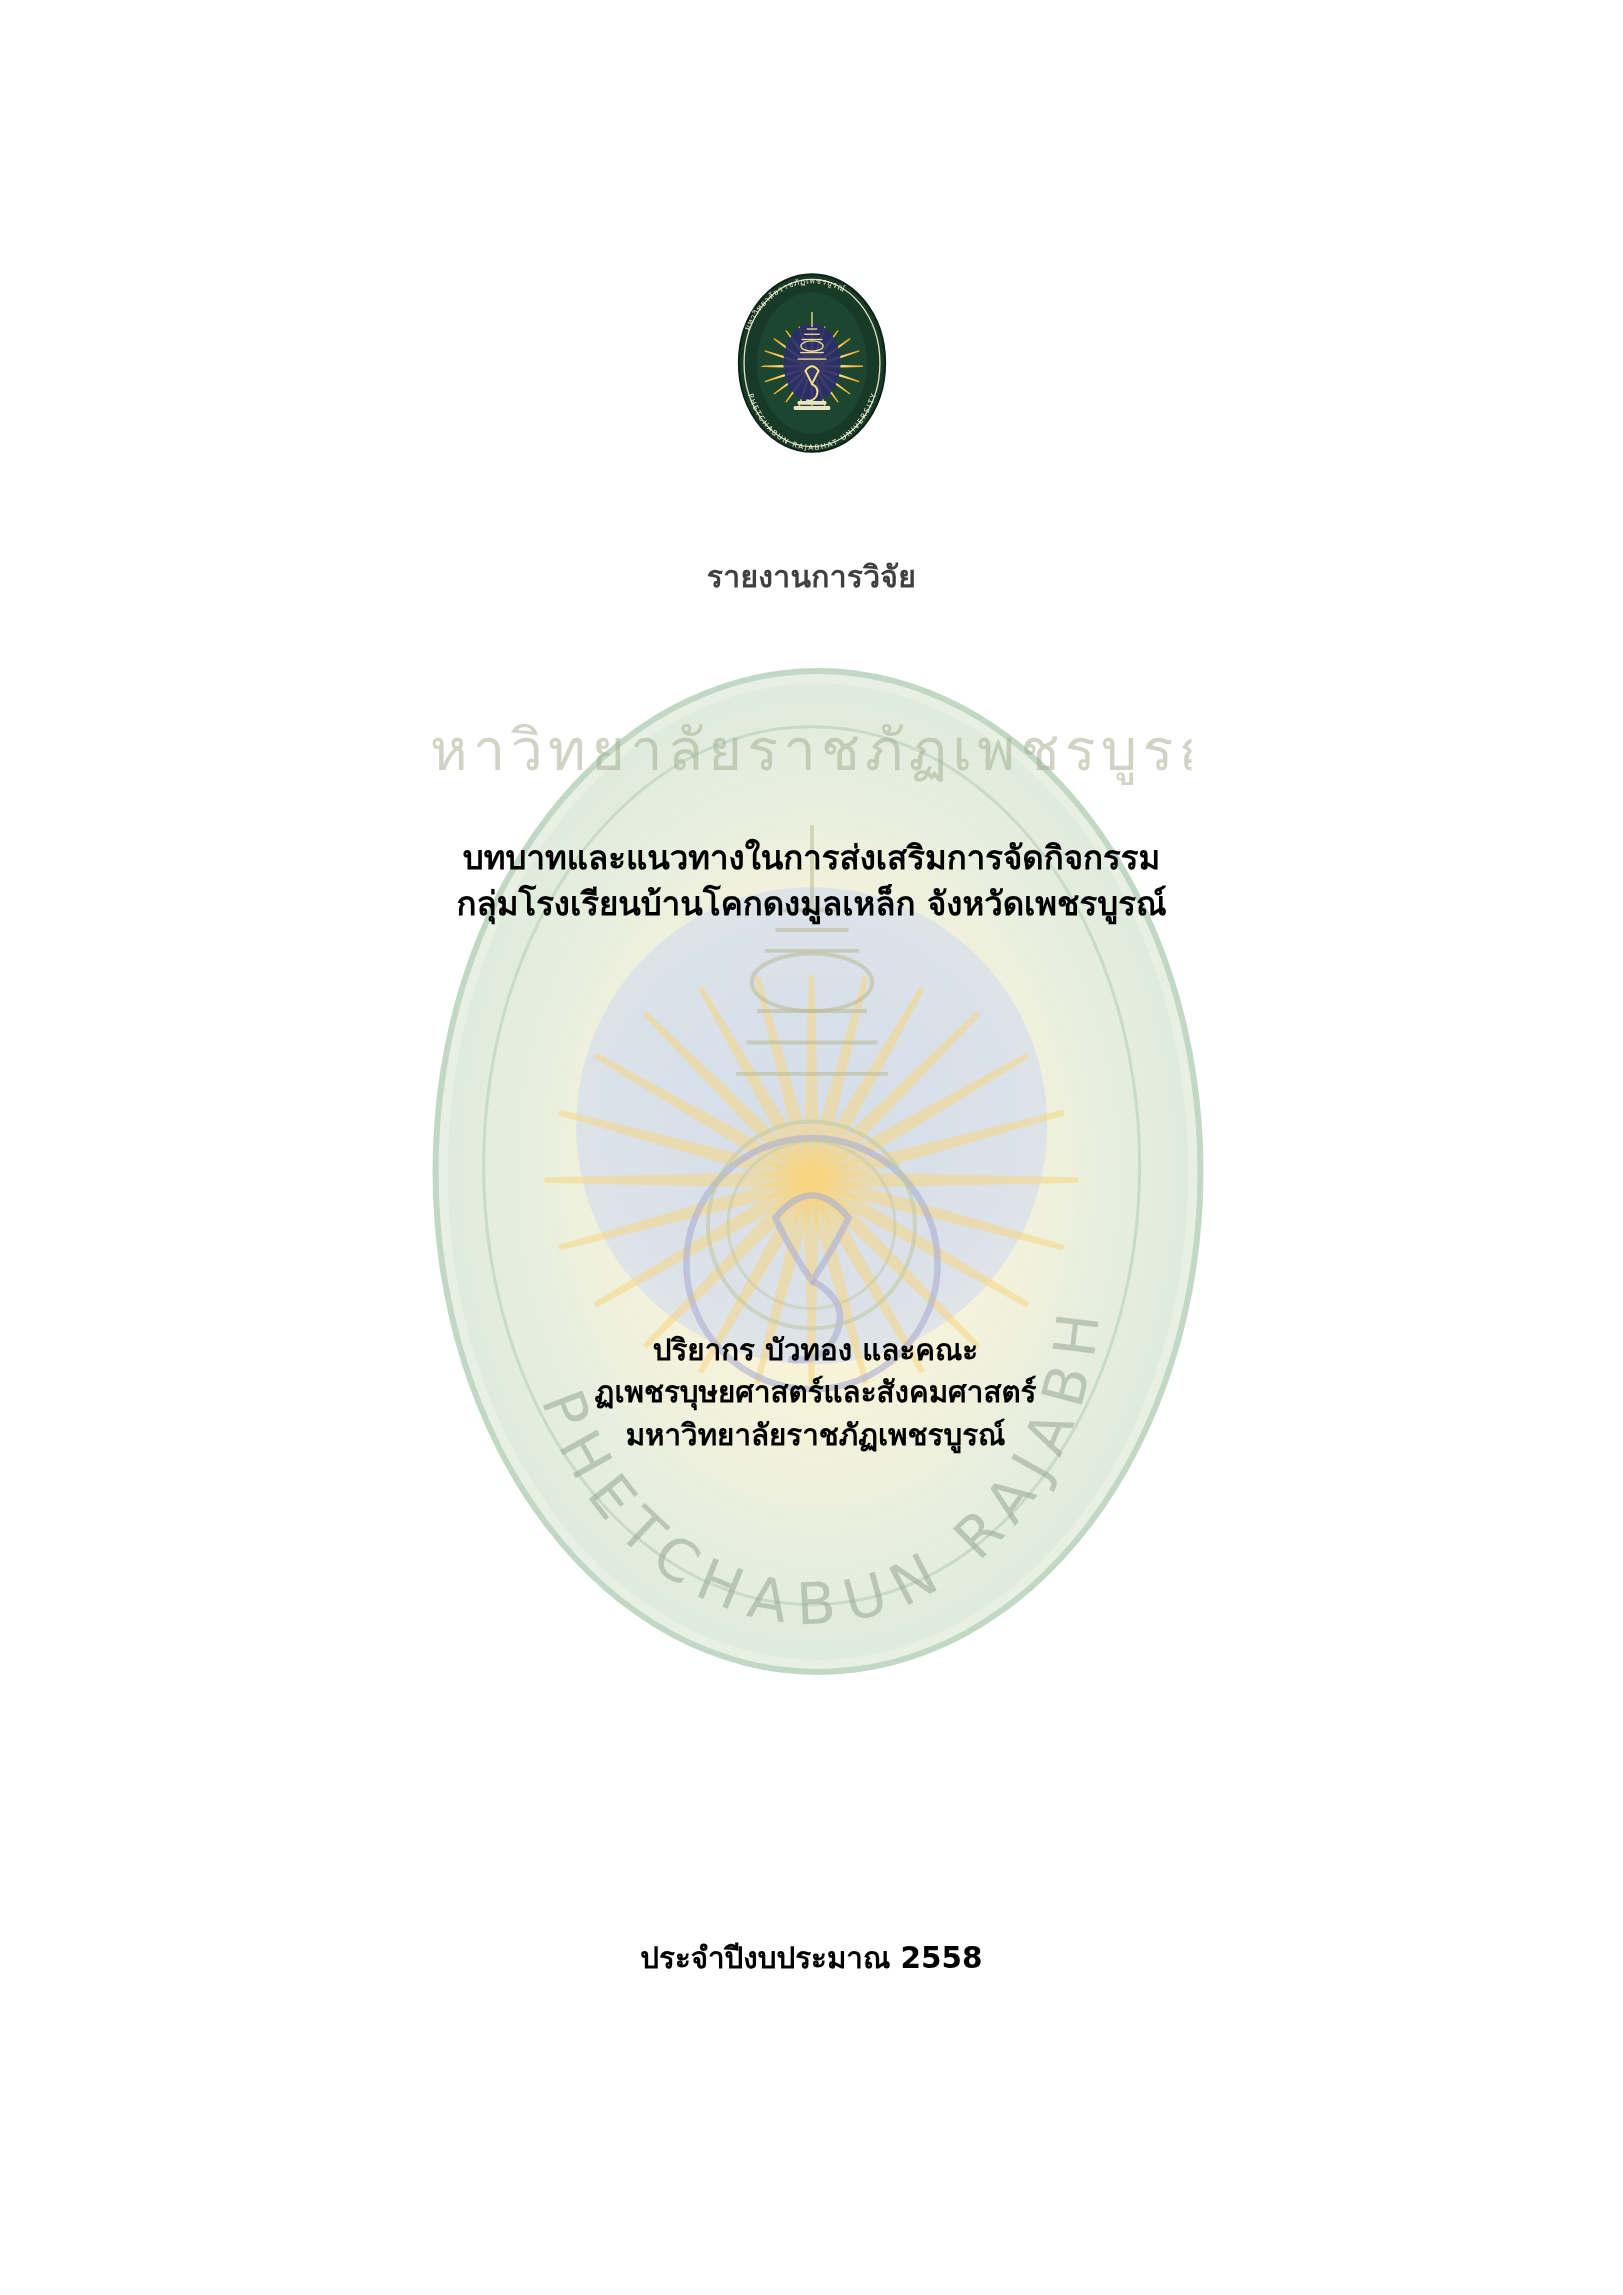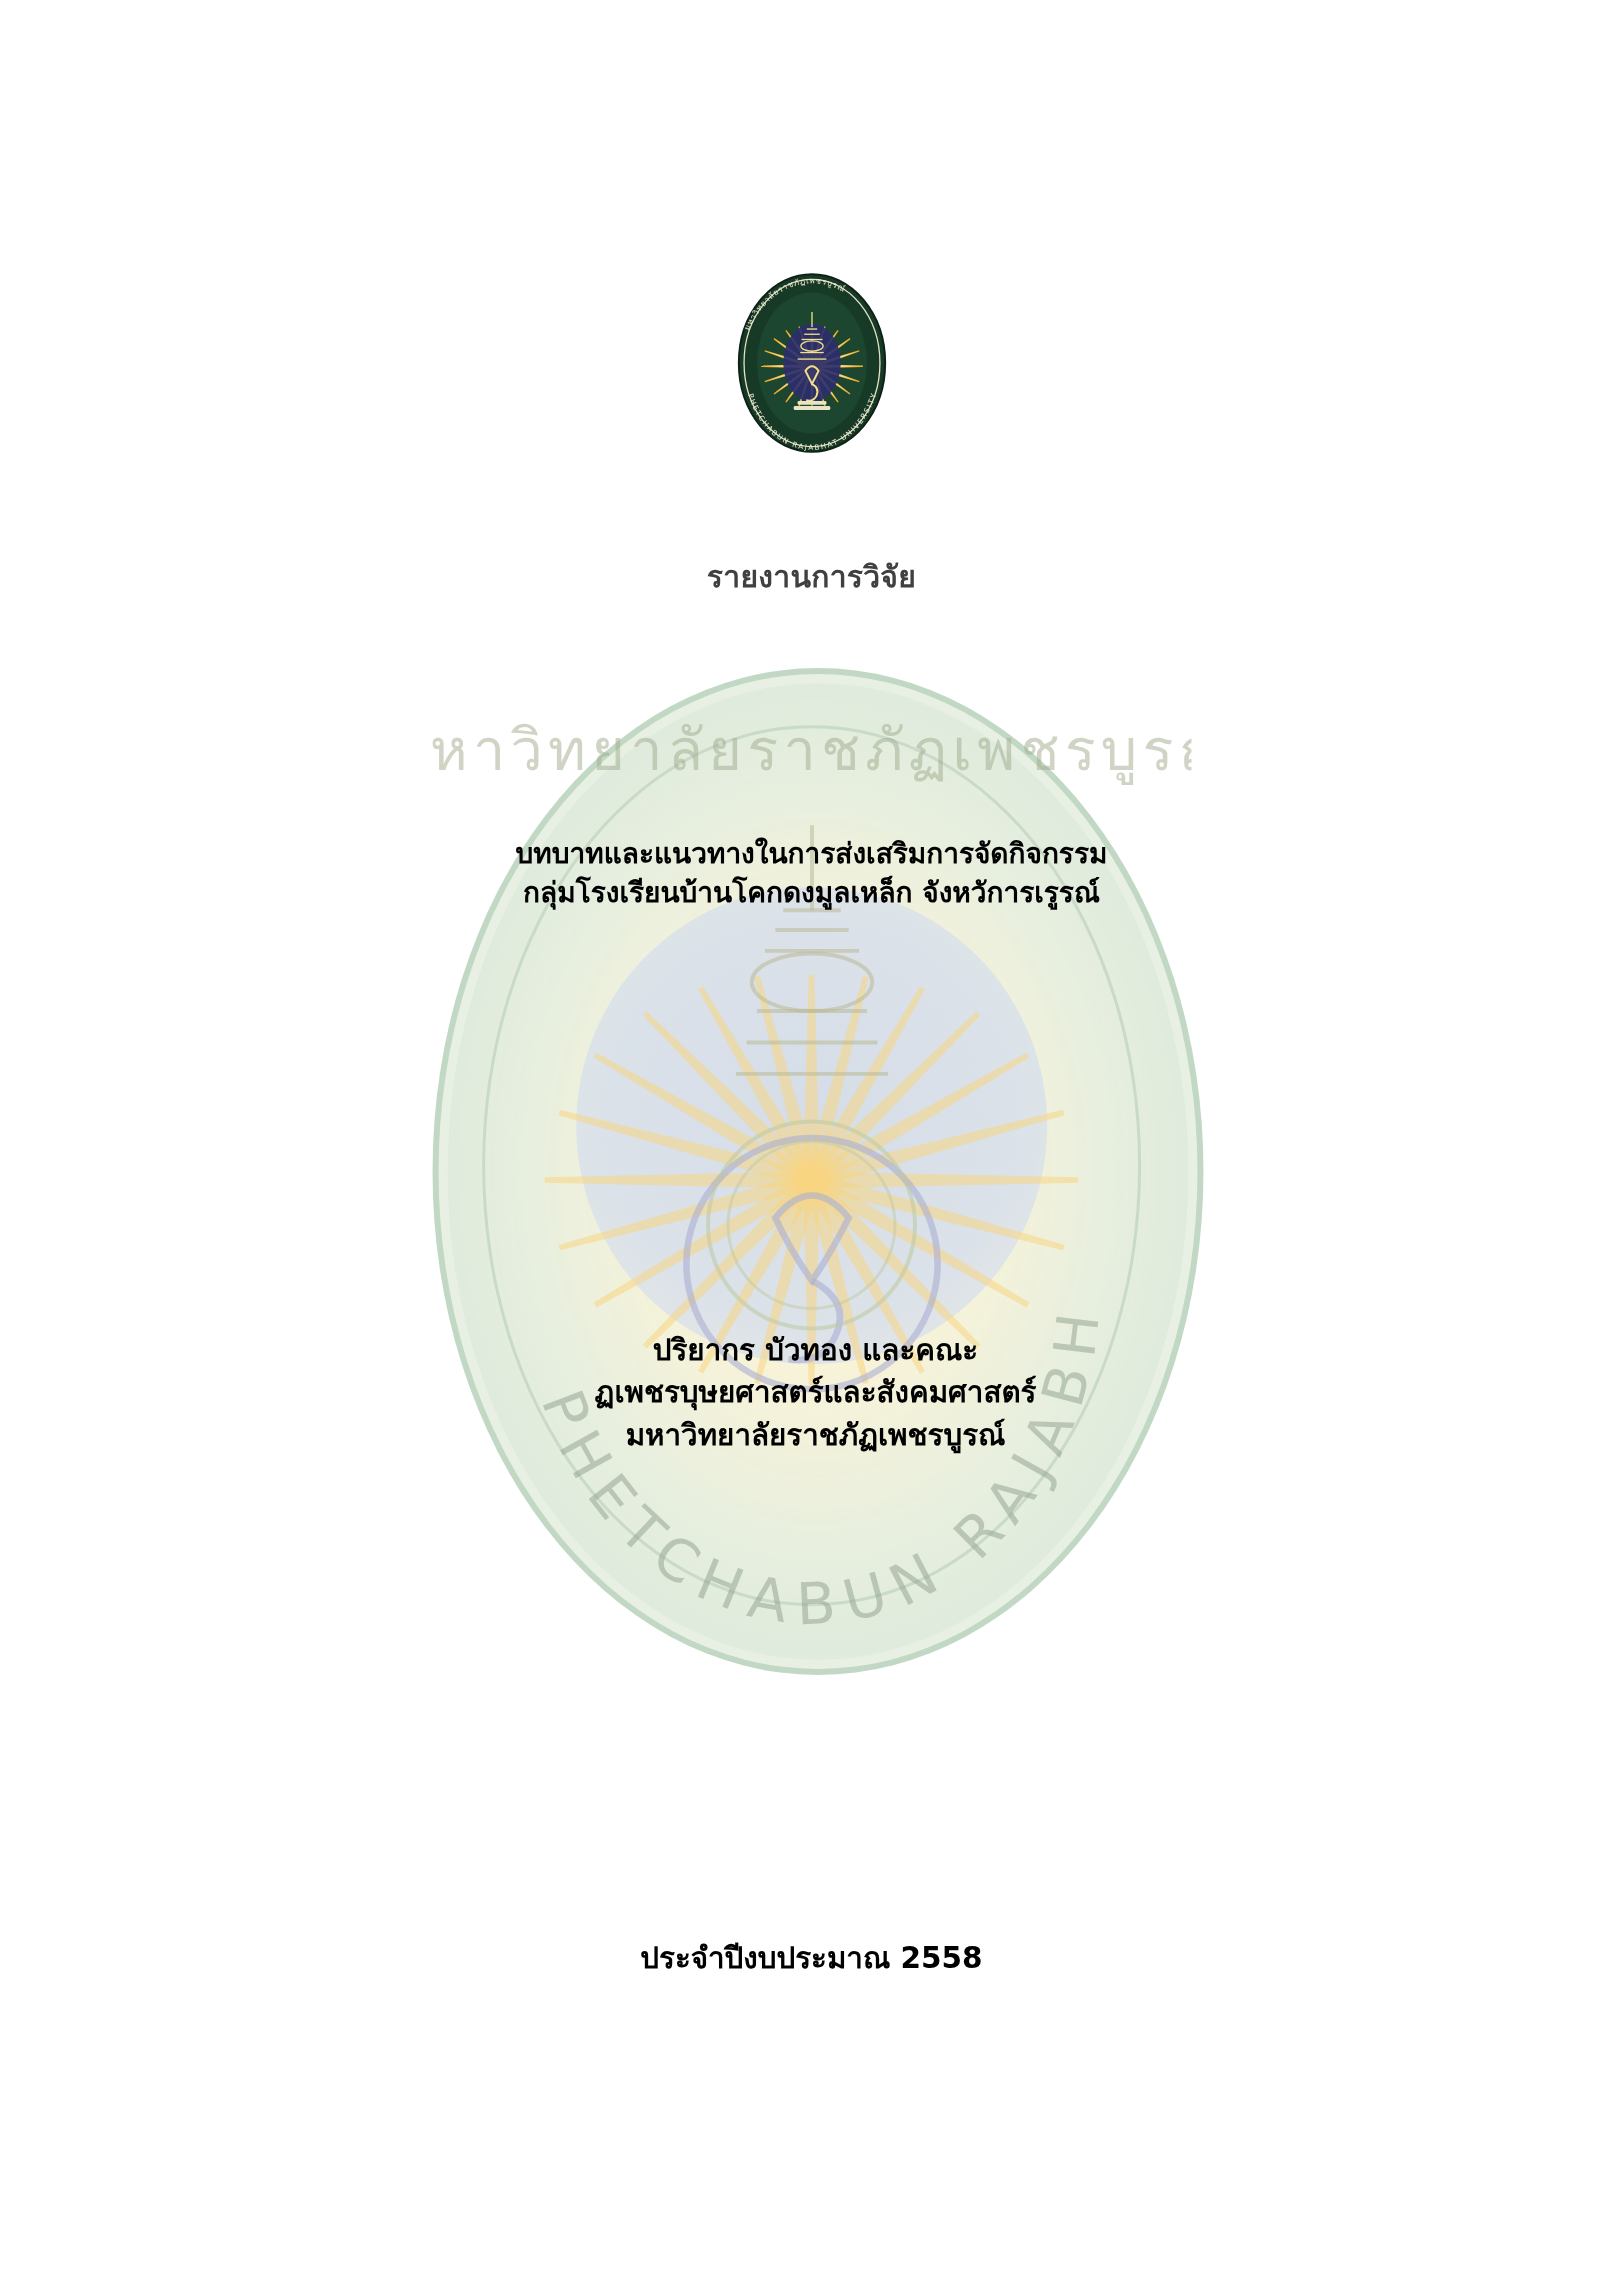--- a/index.html
+++ b/index.html
@@ -113,21 +113,21 @@
     letter-spacing: 0.3px;
   }
   .title-block {
     position: absolute;
     left: 0; right: 0;
     top: 835px;
     text-align: center;
     color: #000000;
   }
   .title-block .line {
-    font-size: 28px;
+    font-size: 33px;
     font-weight: 700;
     line-height: 1.38;
     white-space: nowrap;
   }
   .author-block {
     position: absolute;
     left: 0; right: 0;
     top: 1329px;
     text-align: center;
     color: #000000;
@@ -331,21 +331,21 @@
     </text>
     <text font-size="11" fill="#f2edd2" letter-spacing="2.6" font-family="'DejaVu Sans', sans-serif">
       <textPath href="#sealArcBottom" startOffset="12%">PHETCHABUN RAJABHAT UNIVERSITY</textPath>
     </text>
   </svg>
 
   <div class="report-label">รายงานการวิจัย</div>
 
   <div class="title-block">
     <div class="line">บทบาทและแนวทางในการส่งเสริมการจัดกิจกรรม</div>
-    <div class="line">กลุ่มโรงเรียนบ้านโคกดงมูลเหล็ก จังหวัการเรูรณ์</div>
+    <div class="line">กลุ่มโรงเรียนบ้านโคกดงมูลเหล็ก จังหวัดเพชรบูรณ์</div>
   </div>
 
   <div class="author-block">
     <div class="line">ปริยากร บัวทอง และคณะ</div>
     <div class="line">ฏเพชรบุษยศาสตร์และสังคมศาสตร์</div>
     <div class="line">มหาวิทยาลัยราชภัฏเพชรบูรณ์</div>
   </div>
 
   <div class="year-line">ประจำปีงบประมาณ 2558</div>
 

